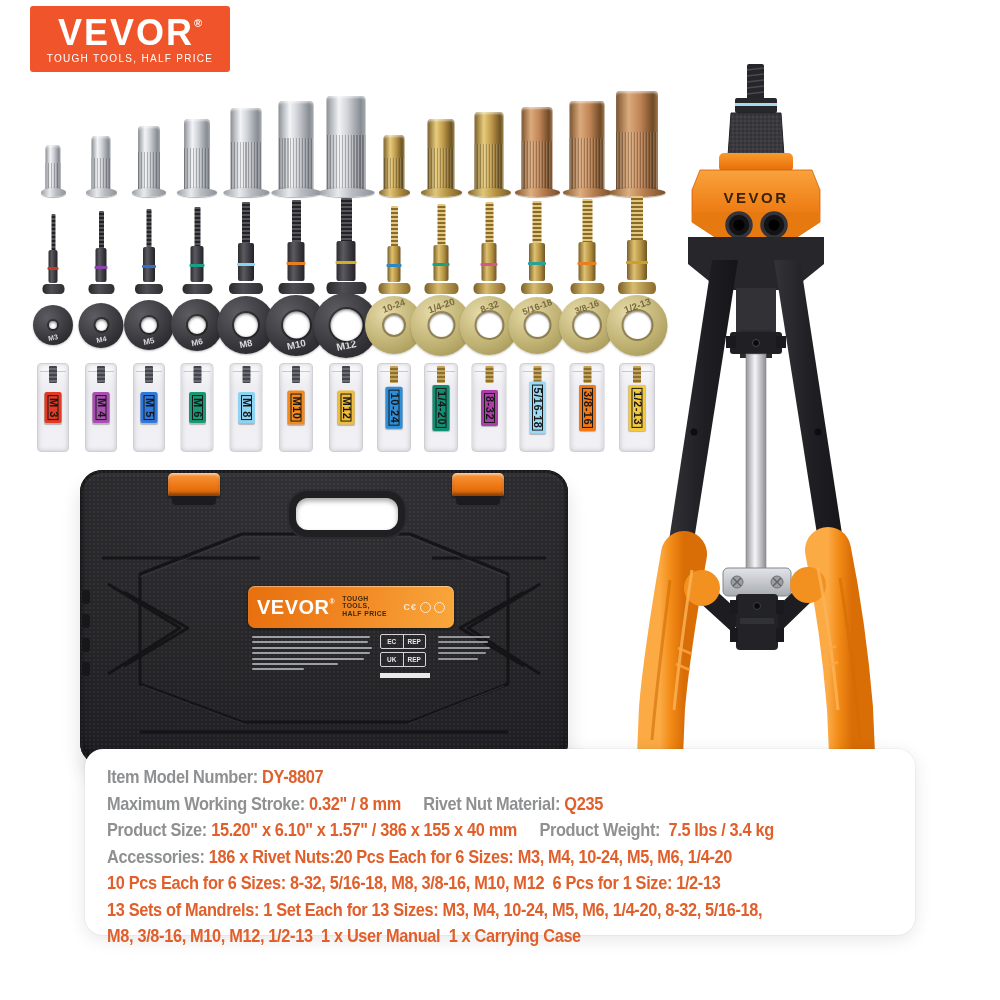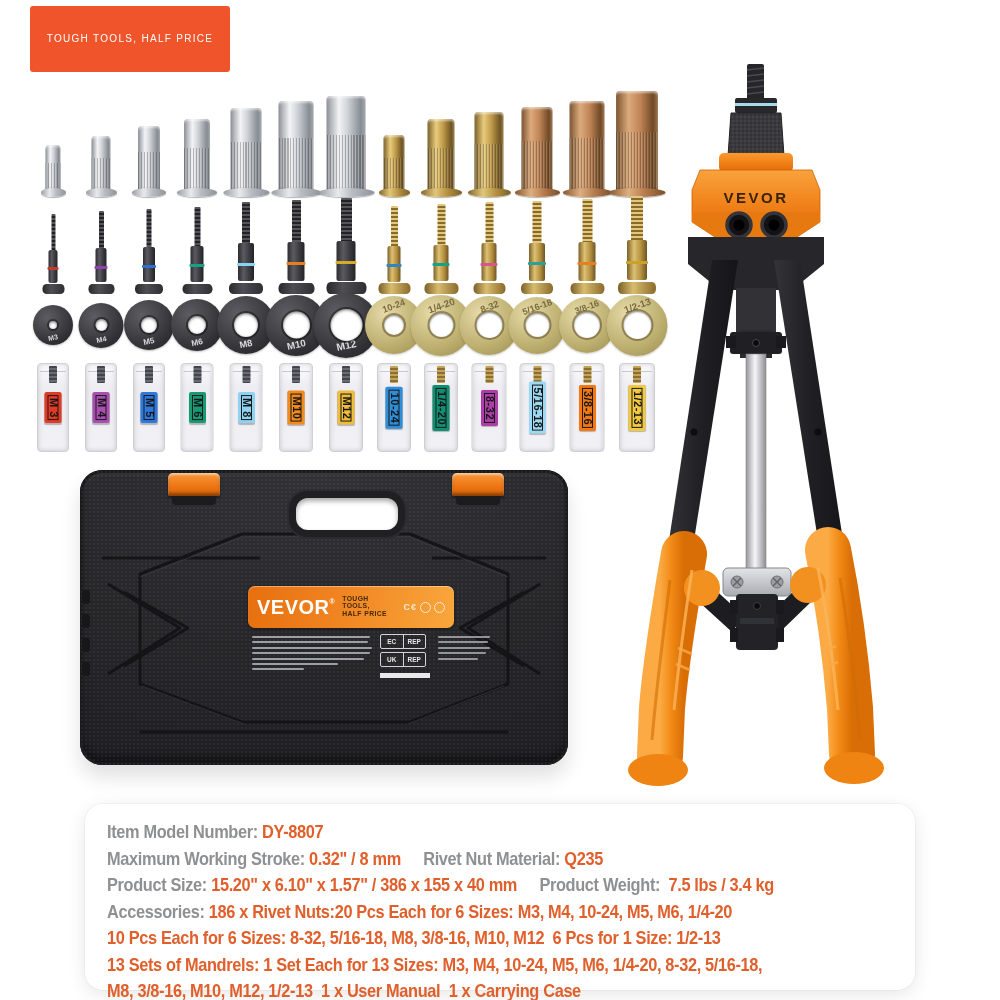--- a/index.html
+++ b/index.html
@@ -105,37 +105,38 @@
   .repcol{display:flex;flex-direction:column;gap:3px;}
   .repbox{display:flex;width:44px;height:13px;border:1px solid #d4d4d8;border-radius:2px;overflow:hidden;}
   .repbox span{flex:1;display:flex;align-items:center;justify-content:center;
        font-weight:bold;font-size:6.5px;color:#e8e8ea;}
   .repbox span:first-child{border-right:1px solid #d4d4d8;}
   .repcol .whitebar{width:50px;height:5px;background:#e9e9ec;margin-top:3px;}
   .finebars2{display:flex;flex-direction:column;gap:3.4px;padding-top:2px;}
   .finebars2 i{display:block;height:2px;background:#aeb0b4;opacity:.8;border-radius:1px;}
 
   
-  .specs{position:absolute;left:85px;top:804px;width:830px;height:186px;background:#fff;border-radius:18px;
+  .specs{position:absolute;left:85px;top:749px;width:830px;height:186px;background:#fff;border-radius:18px;
        box-shadow:0 4px 18px rgba(0,0,0,.10), 0 0 0 1px rgba(0,0,0,.03);
        padding:15px 0 0 22px;box-sizing:border-box;}
   .sline{font-weight:bold;font-size:19px;line-height:26.5px;letter-spacing:-.4px;color:#e05f2b;
        transform:scaleX(.86);transform-origin:0 50%;white-space:pre;}
   .sline .g{color:#8f9092;}
   .gap{display:inline-block;width:26px;}
 
   
   .toolwrap{position:absolute;left:580px;top:40px;width:420px;height:760px;}
 </style>
 </head>
 <body>
 
 <div id="stage">
 
   <div class="logo">
+    <div class="lv"><span>VEVOR</span><sup>®</sup></div>
     <div class="lt">TOUGH TOOLS, HALF PRICE</div>
   </div>
 
   <div class="col metric" style="--x:53px;--nh:52px;--nbw:15px;--nfw:25px;--mh:80px;--mrw:4px;--mbw:9px;--mfw:22px;--wd:40px;--wh:8px;--bw2:30px">
     <div class="nut"></div>
     <div class="mandrel">
         <i class="mrod"></i>
         <i class="mbody"></i>
         <i class="ring" style="background-color: rgb(194, 58, 42);"></i>
         <i class="mbase"></i>

